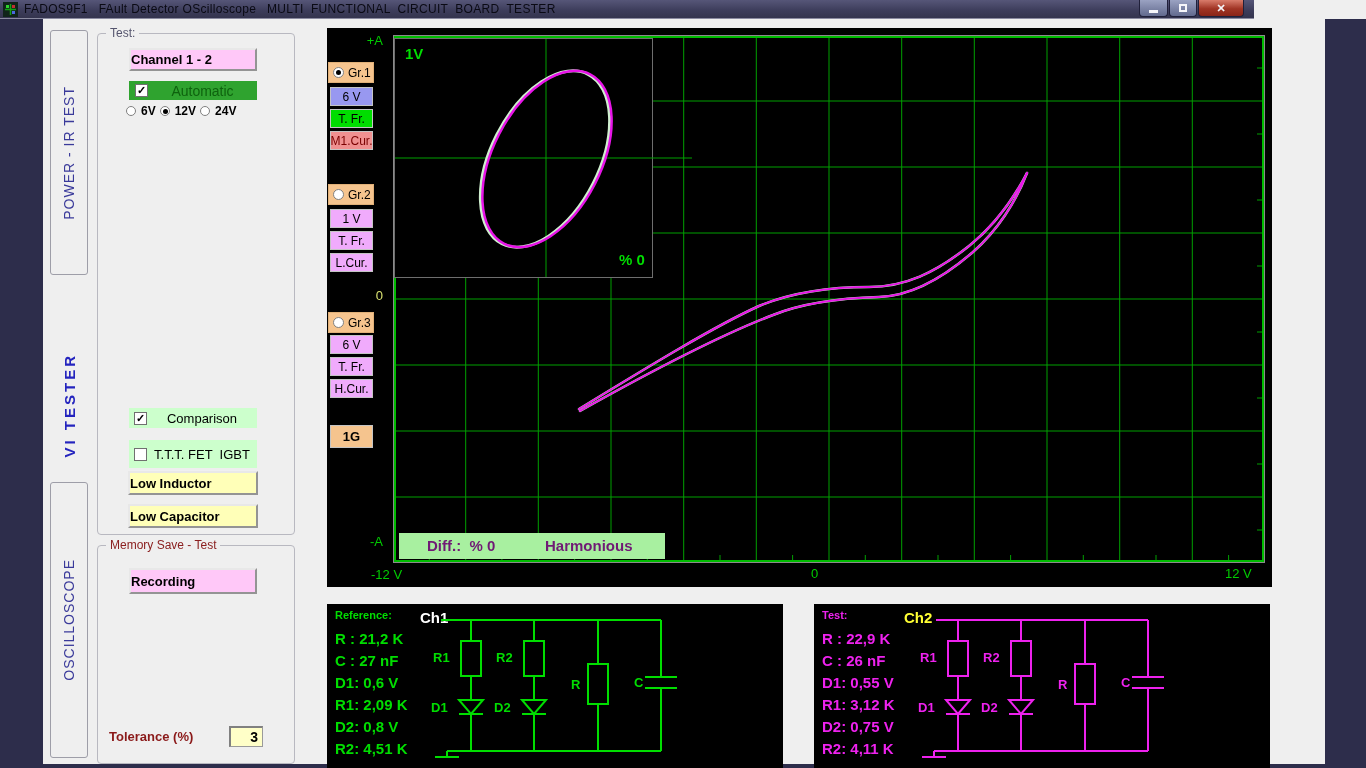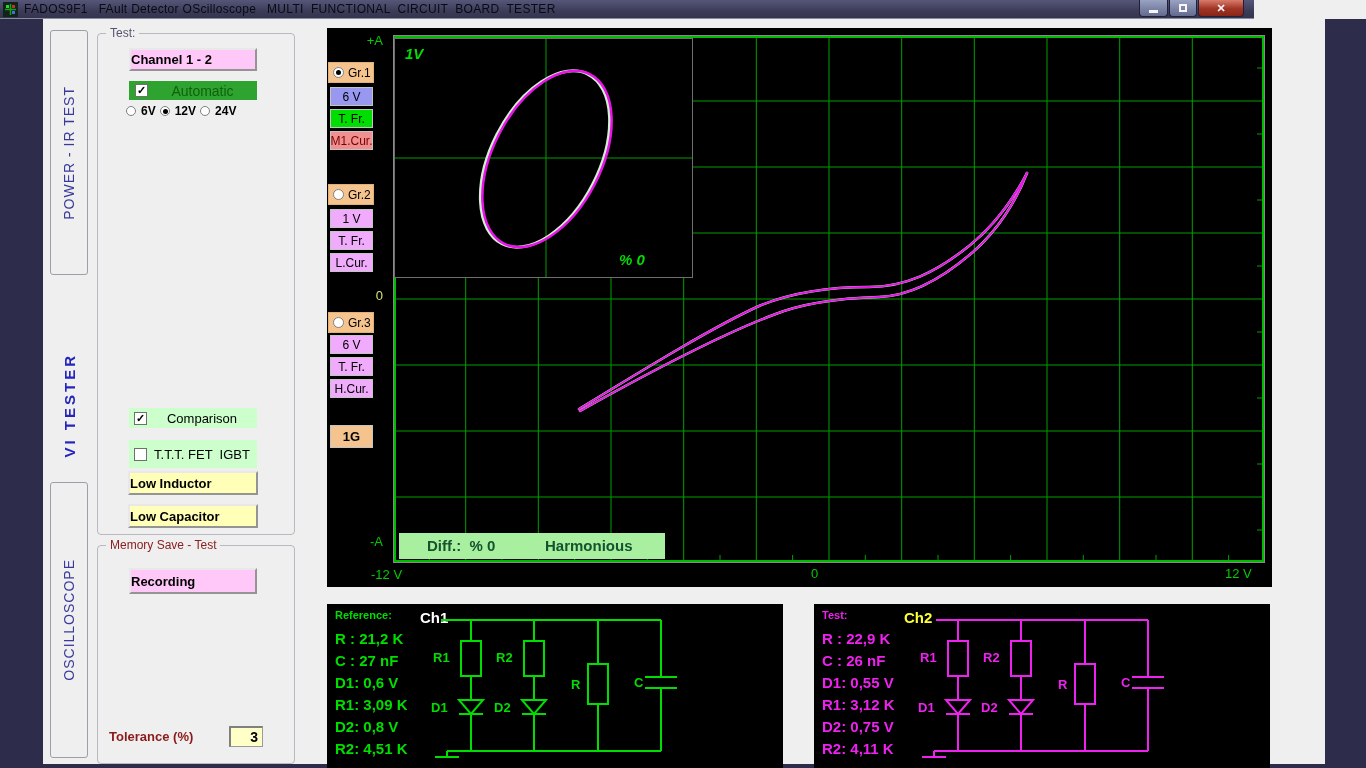--- a/index.html
+++ b/index.html
@@ -100,24 +100,24 @@
   }
   .grhead {
     left:1px; width:46px; height:21px; background:#F5C48E;
     display:flex; align-items:center; gap:4px; padding-left:4px;
     font-size:12px; color:#000; border:1px solid #E0B078;
   }
   .bg-blue { background:#9898F0; } .bg-green { background:#00DD00; }
   .bg-salmon { background:#F09090; color:#7A0000 !important; }
   .bg-gray { background:#f0abfc; }
   .bg-orange { background:#F5C48E; font-weight:bold; }
-  .inset { left:67px; top:10px; width:299px; height:240px; background:#000; border:1px solid #6E6E6E;font-style:italic; }
+  .inset { left:67px; top:10px; width:259px; height:240px; background:#000; border:1px solid #6E6E6E; }
   .inset-lbl { position:absolute; color:#00DD00; font-size:15px; font-weight:bold; }
   .diffbar { left:72px; top:505px; width:266px; height:26px; background:#A8F0A0; }
-  .diffbar span { position:absolute; top:4px; font-size:15px; font-weight:bold; color:#14532d; white-space:pre; }
+  .diffbar span { position:absolute; top:4px; font-size:15px; font-weight:bold; color:#701a75; white-space:pre; }
 
   
   .cpanel { top:604px; width:456px; height:164px; background:#000; }
   .cpanel.ref { color:#00DD00; }
   .cpanel.tst { color:#EE22EE; }
   .cpanel .ptitle { position:absolute; left:8px; top:5px; font-size:11px; font-weight:bold; }
   .cpanel .pchan { position:absolute; top:5px; font-size:15px; font-weight:bold; }
   .chan-white { color:#FFFFFF; } .chan-yellow { color:#FFFF33; }
   .cpanel .vline { position:absolute; left:8px; font-size:15px; font-weight:bold; white-space:pre; }
   .cpanel .complbl { position:absolute; font-size:13px; font-weight:bold; }
@@ -303,21 +303,21 @@
       <span style="left:146px;">Harmonious</span>
     </div>
   </div>
 
   <div class="abs cpanel ref" style="left:327px;">
     <span class="ptitle">Reference:</span>
     <span class="pchan chan-white" style="left:93px;">Ch1</span>
     <span class="vline" style="top:26px;">R : 21,2 K</span>
     <span class="vline" style="top:48px;">C : 27 nF</span>
     <span class="vline" style="top:70px;">D1: 0,6 V</span>
-    <span class="vline" style="top:92px;">R1: 3,09 K</span>
+    <span class="vline" style="top:92px;">R1: 2,09 K</span>
     <span class="vline" style="top:114px;">D2: 0,8 V</span>
     <span class="vline" style="top:136px;">R2: 4,51 K</span>
     <svg class="cktsvg" width="456" height="164" fill="none" stroke="currentColor" stroke-width="2">
       <path d="M114,16 H334"></path>
       <path d="M120,147 H334"></path>
       <path d="M120,147 V152 M108,153 H132"></path>
       <path d="M144,16 V37 M144,72 V96 M144,110 V147"></path>
         <rect x="134" y="37" width="20" height="35"></rect>
       <path d="M132,96 L156,96 L144,110 Z M132,110 H156"></path>
       <path d="M207,16 V37 M207,72 V96 M207,110 V147"></path>

